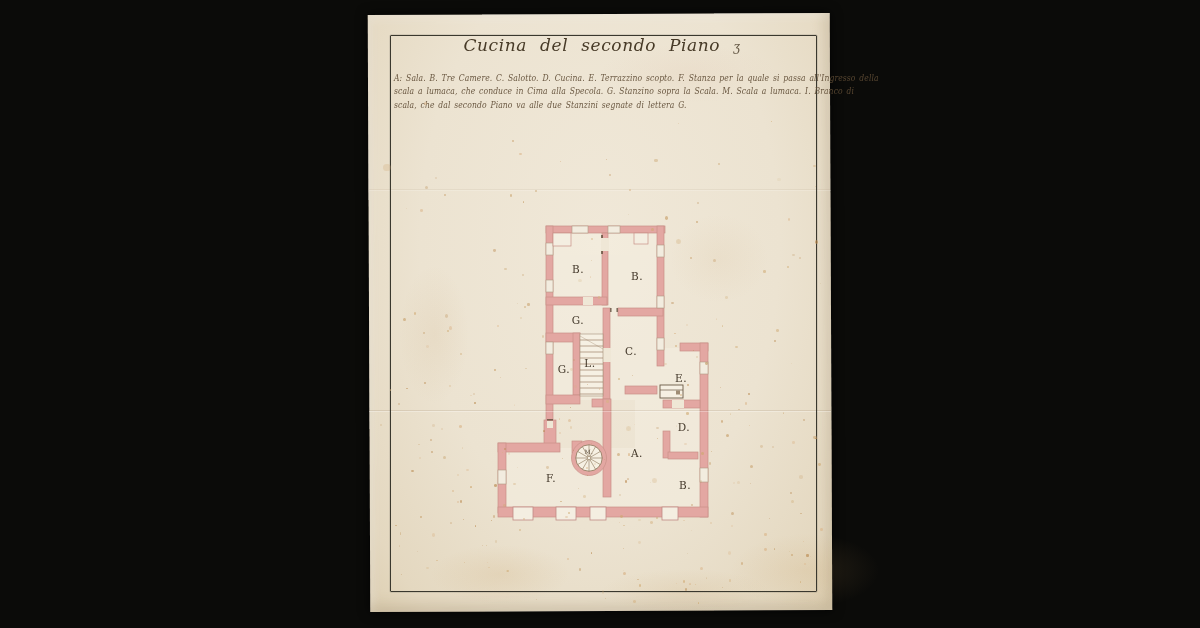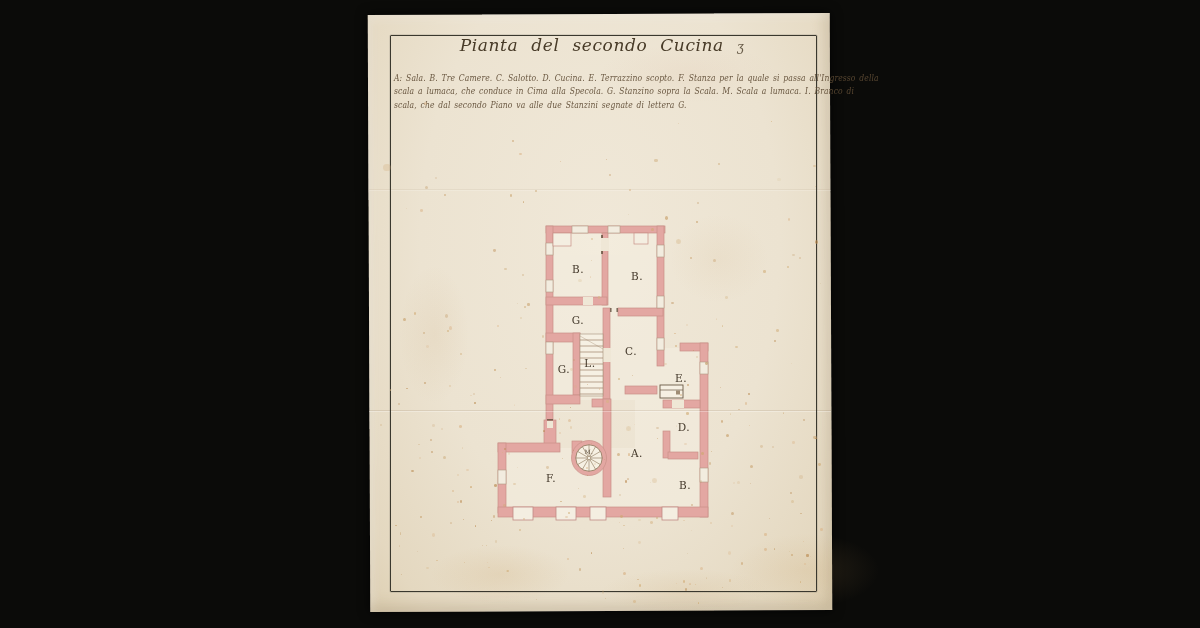--- a/index.html
+++ b/index.html
@@ -187,21 +187,21 @@
       <div class="l"></div>
   </div>
   <div class="crease" style="top:410px;">
     <div class="d"></div>
       <div class="l"></div>
   </div>
 
   <div class="frame"></div>
 
   <div class="title-row">
-    <span>Pianta del secondo Cucina</span>
+    <span>Cucina del secondo Piano</span>
     <span class="flourish">ʒ</span>
   </div>
 
   <div class="legend">
     <div class="line">A: Sala. B. Tre Camere. C. Salotto. D. Cucina. E. Terrazzino scopto. F. Stanza per la quale si passa all'Ingresso della</div>
     <div class="line">scala a lumaca, che conduce in Cima alla Specola. G. Stanzino sopra la Scala. M. Scala a lumaca. I. Branco di</div>
     <div class="line">scala, che dal secondo Piano va alle due Stanzini segnate di lettera G.</div>
   </div>
 
   <div class="foxing-layer" id="foxing-layer">

